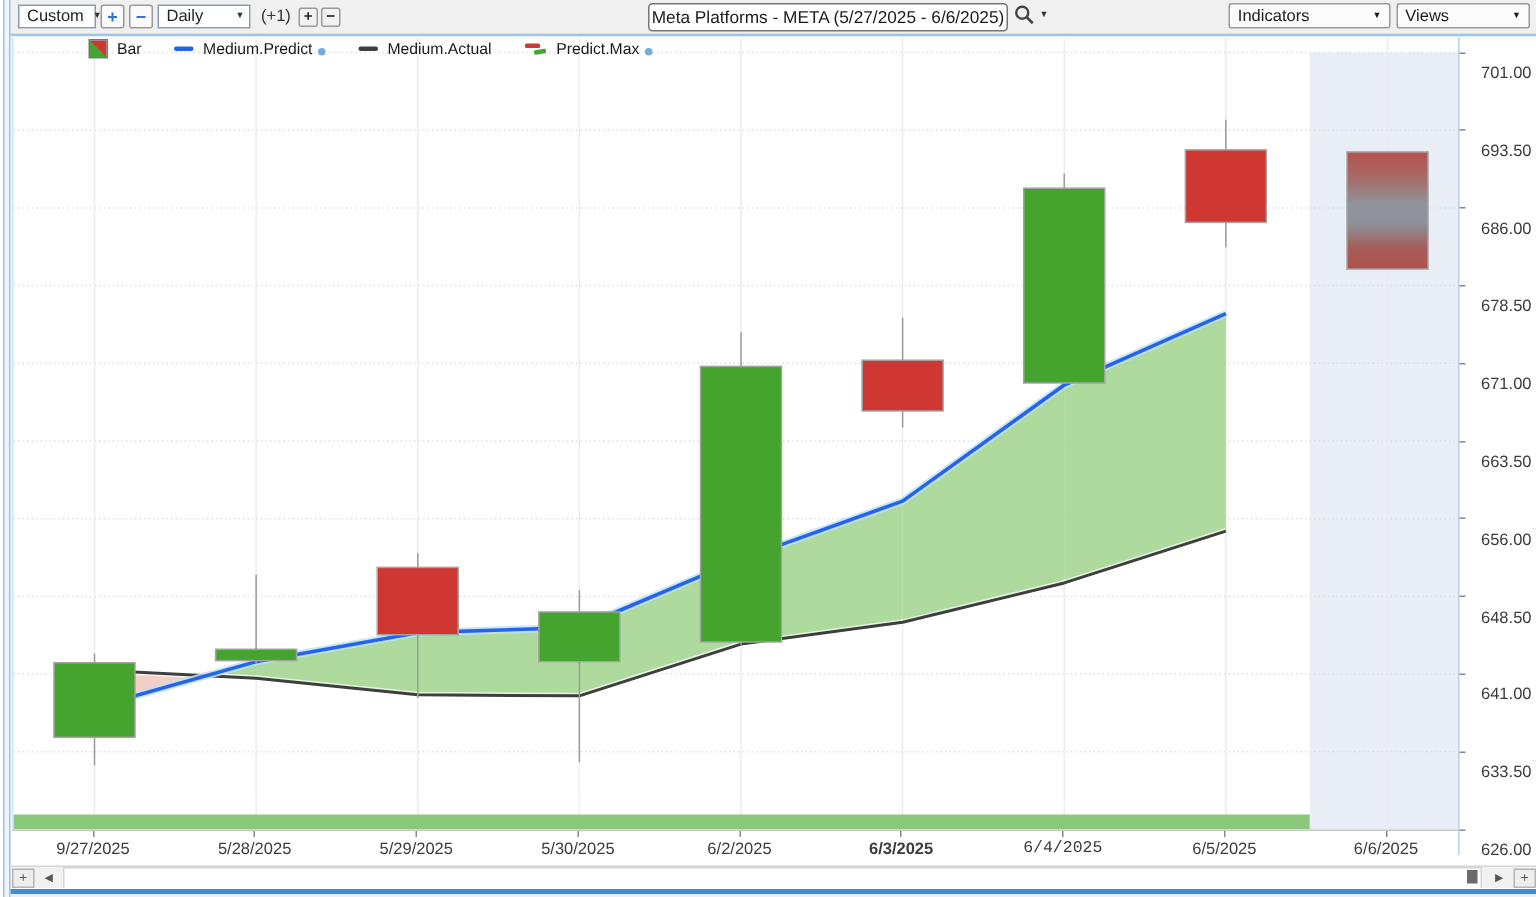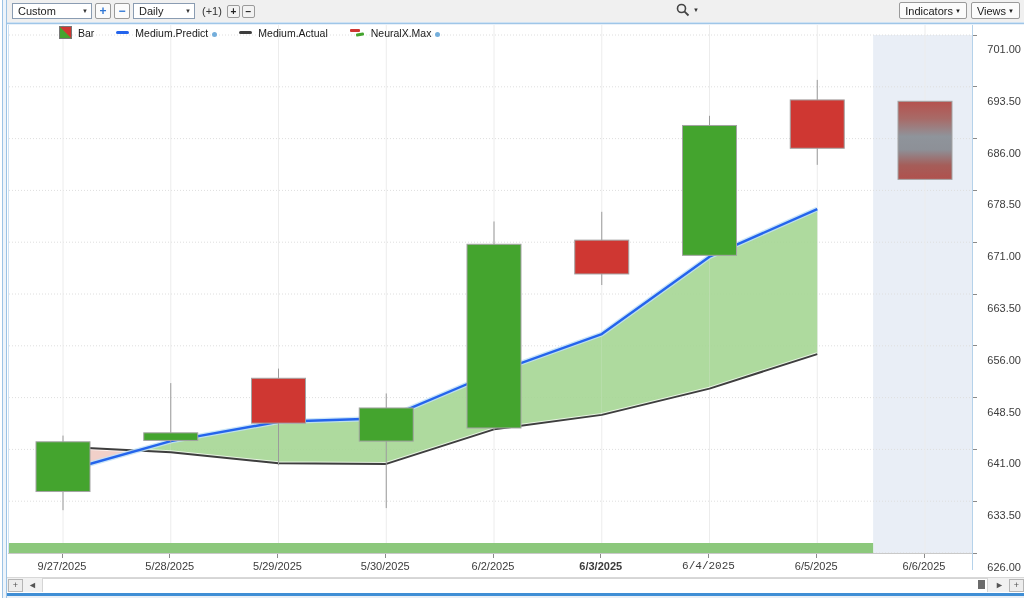--- a/index.html
+++ b/index.html
@@ -12,35 +12,35 @@
   
   .left-strip{position:absolute;left:0;top:0;width:6px;height:598px;background:#eef4fa;
     border-right:1px solid #9cc3e5;box-shadow:inset 2px 0 0 #ffffff, inset 3px 0 0 #9cc3e5;z-index:30;}
   .toolbar{position:absolute;left:0;top:0;width:1024px;height:22px;background:#f0f0f0;
     display:flex;align-items:center;padding-left:12px;box-sizing:border-box;z-index:20;}
   .separator{position:absolute;left:0;top:22px;width:1024px;height:3px;
     background:linear-gradient(#cfe2f3 0 1px,#9fc6e8 1px 2px,#e9f1f9 2px 3px);z-index:20;}
   .combo{height:16px;background:#ffffff;border:1px solid #8a9cb2;display:flex;align-items:center;
     justify-content:space-between;padding:0 3px 0 5px;margin-right:3px;box-sizing:border-box;}
   .combo .arr{font-size:6px;color:#333;margin-left:6px;}
-  .combo.w1{width:80px;} .combo.w2{width:62px;}
+  .combo.w1{width:52px;} .combo.w2{width:62px;}
   button{font-family:inherit;}
   .tb-btn{height:16px;min-width:16px;background:#fbfbfb;border:1px solid #9a9a9a;border-radius:2px;
     font-size:12px;line-height:12px;font-weight:bold;padding:0 2px;margin-right:3px;cursor:default;}
   .tb-btn.blue{color:#2e75d4;}
   .tb-btn.small{height:13px;min-width:13px;font-size:10px;color:#222;background:#f2f2f2;margin-right:2px;}
   .plusone{margin:0 5px 0 4px;color:#333;}
   .title-box{position:absolute;left:432px;top:2px;width:238px;height:17px;background:#ffffff;
     border:1px solid #767676;border-radius:3px;display:flex;align-items:center;justify-content:center;
     font-size:11.5px;color:#1a1a1a;white-space:nowrap;}
   .search-wrap{position:absolute;left:676px;top:3px;display:flex;align-items:center;}
   .search-wrap .arr{font-size:6px;color:#333;margin-left:3px;}
   .right-group{position:absolute;right:4px;top:2px;display:flex;}
   .rg-btn{height:17px;background:#fbfbfb;border:1px solid #9a9a9a;border-radius:2px;font-size:11px;
-    padding:0 5px;margin-left:4px;display:flex;align-items:center;cursor:default;color:#1a1a1a;}
+    padding:0 5px;margin-left:4px;display:flex;align-items:center;cursor:default;color:#1a1a1a;gap:40px;}
   .rg-btn .arr{font-size:6px;margin-left:2px;}
   
   .plot-wrap{position:absolute;left:8px;top:25px;width:964px;height:528px;
     border-left:1px solid #cfe2f3;box-sizing:content-box;}
   .legend{position:absolute;left:50px;top:1px;display:flex;align-items:center;z-index:5;font-size:10.5px;}
   .lg-item{display:flex;align-items:center;margin-right:22px;}
   .lg-label{margin-left:6px;color:#1a1a1a;}
   .lg-dot{width:5px;height:5px;border-radius:50%;background:#74aedb;margin-left:4px;margin-top:4px;}
   
   .yaxis{position:absolute;left:972px;top:25px;width:52px;height:545px;border-left:1px solid #b5d2ea;}
@@ -70,20 +70,21 @@
   <button class="tb-btn blue">+</button>
   <button class="tb-btn blue">−</button>
   <div class="combo w2">
     <span>Daily</span>
     <span class="arr">▼</span>
   </div>
   <span class="plusone">(+1)</span>
   <button class="tb-btn small">+</button>
   <button class="tb-btn small">−</button>
 
+  <div class="title-box">Meta Platforms - META (5/27/2025 - 6/6/2025)</div>
   <div class="search-wrap">
     <svg width="14" height="14" viewBox="0 0 14 14">
       <circle cx="5.5" cy="5.5" r="4" fill="none" stroke="#444" stroke-width="1.6"></circle>
       <line x1="8.6" y1="8.6" x2="12.5" y2="12.5" stroke="#444" stroke-width="1.8"></line>
     </svg>
     <span class="arr">▼</span>
   </div>
 
   <div class="right-group">
     <button class="rg-btn">
@@ -180,21 +181,21 @@
       </div>
       <div class="lg-item">
         <span style="width: 13px; height: 3px; border-radius: 2px; background: rgb(62, 62, 62); display: inline-block;"></span>
         <span class="lg-label">Medium.Actual</span>
       </div>
       <div class="lg-item">
         <span style="position: relative; width: 15px; height: 9px; display: inline-block;">
           <span style="position: absolute; left: 0px; top: 1px; width: 10px; height: 3px; border-radius: 1px; background: rgb(207, 55, 50);"></span>
           <span style="position: absolute; left: 6px; top: 5px; width: 8px; height: 3px; border-radius: 1px; background: rgb(68, 164, 46); transform: rotate(-10deg);"></span>
         </span>
-        <span class="lg-label">NeuralX.Max</span>
+        <span class="lg-label">Predict.Max</span>
         <span class="lg-dot"></span>
       </div>
     </div>
 </div>
 
 <div class="yaxis" id="yaxis">
     <div class="ytick" style="top: 9.5px;"></div>
     <div class="ylab" style="top: 4px;">701.00</div>
     <div class="ytick" style="top: 61.3px;"></div>
     <div class="ylab" style="top: 55.8px;">693.50</div>

